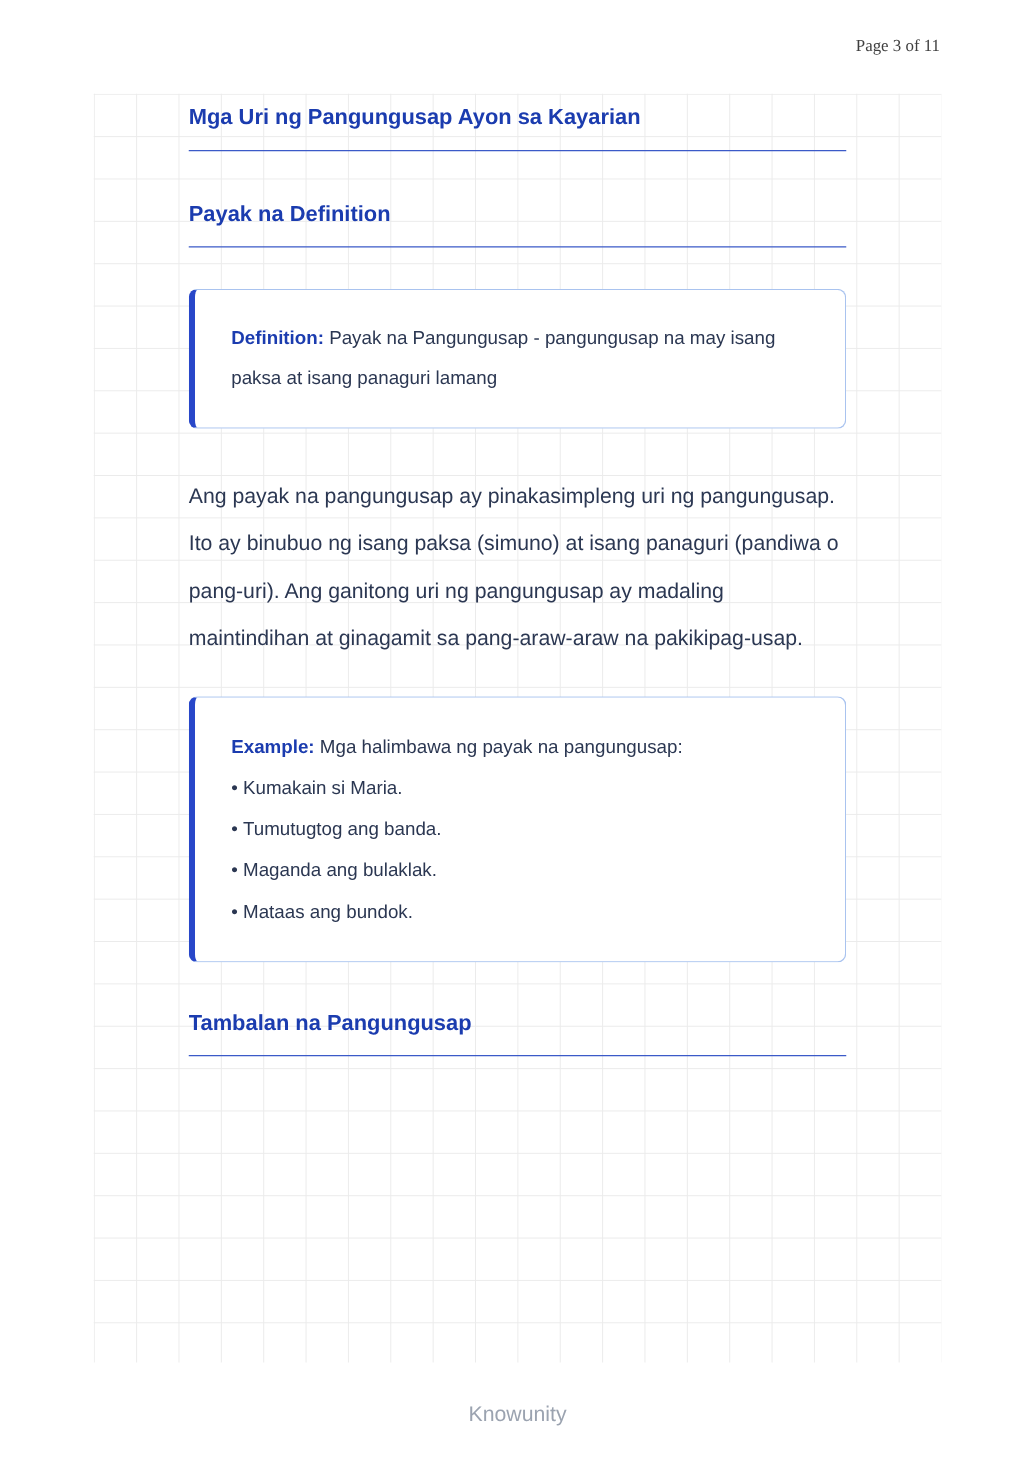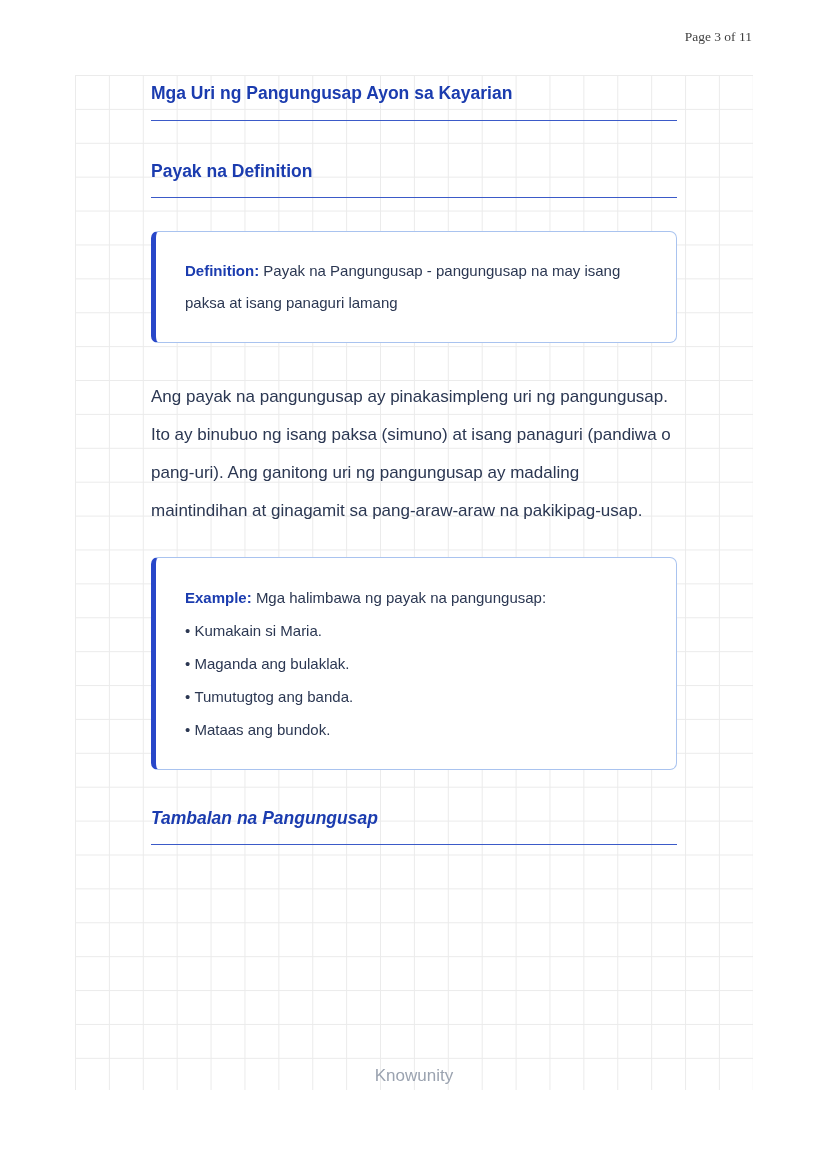--- a/index.html
+++ b/index.html
@@ -78,27 +78,27 @@
     line-height: 38px;
   }
 
   .bullet-list {
     margin: 0;
     padding: 0;
     list-style: none;
   }
   .bullet-list li::before { content: "\2022\00a0"; }
 
-  .heading-second { margin-top: 38px; font-style: italic; }
+  .heading-second { margin-top: 38px; }
   .callout-tambalan { margin-top: 32px; }
 
   .footer-brand {
     position: absolute;
     left: 0;
-    top: 1066px;
+    top: 1122px;
     width: 100%;
     text-align: center;
     color: #9ba3b0;
     font-size: 17px;
   }
 </style>
 </head>
 <body>
 
 <div class="page-indicator">Page 3 of 11</div>
@@ -116,22 +116,22 @@
 
   <p class="body-paragraph">Ang payak na pangungusap ay pinakasimpleng uri ng pangungusap. Ito ay binubuo ng isang paksa (simuno) at isang panaguri (pandiwa o pang-uri). Ang ganitong uri ng pangungusap ay madaling maintindihan at ginagamit sa pang-araw-araw na pakikipag-usap.</p>
 
   <div class="callout example">
     <div>
       <span class="callout-label">Example:</span>
       <span>Mga halimbawa ng payak na pangungusap:</span>
     </div>
     <ul class="bullet-list">
       <li>Kumakain si Maria.</li>
+      <li>Tumutugtog ang banda.</li>
       <li>Maganda ang bulaklak.</li>
-      <li>Tumutugtog ang banda.</li>
       <li>Mataas ang bundok.</li>
     </ul>
   </div>
 
   <h2 class="section-heading heading-second">Tambalan na Pangungusap</h2>
 
 
 </div>
 
 <div class="footer-brand">Knowunity</div>

